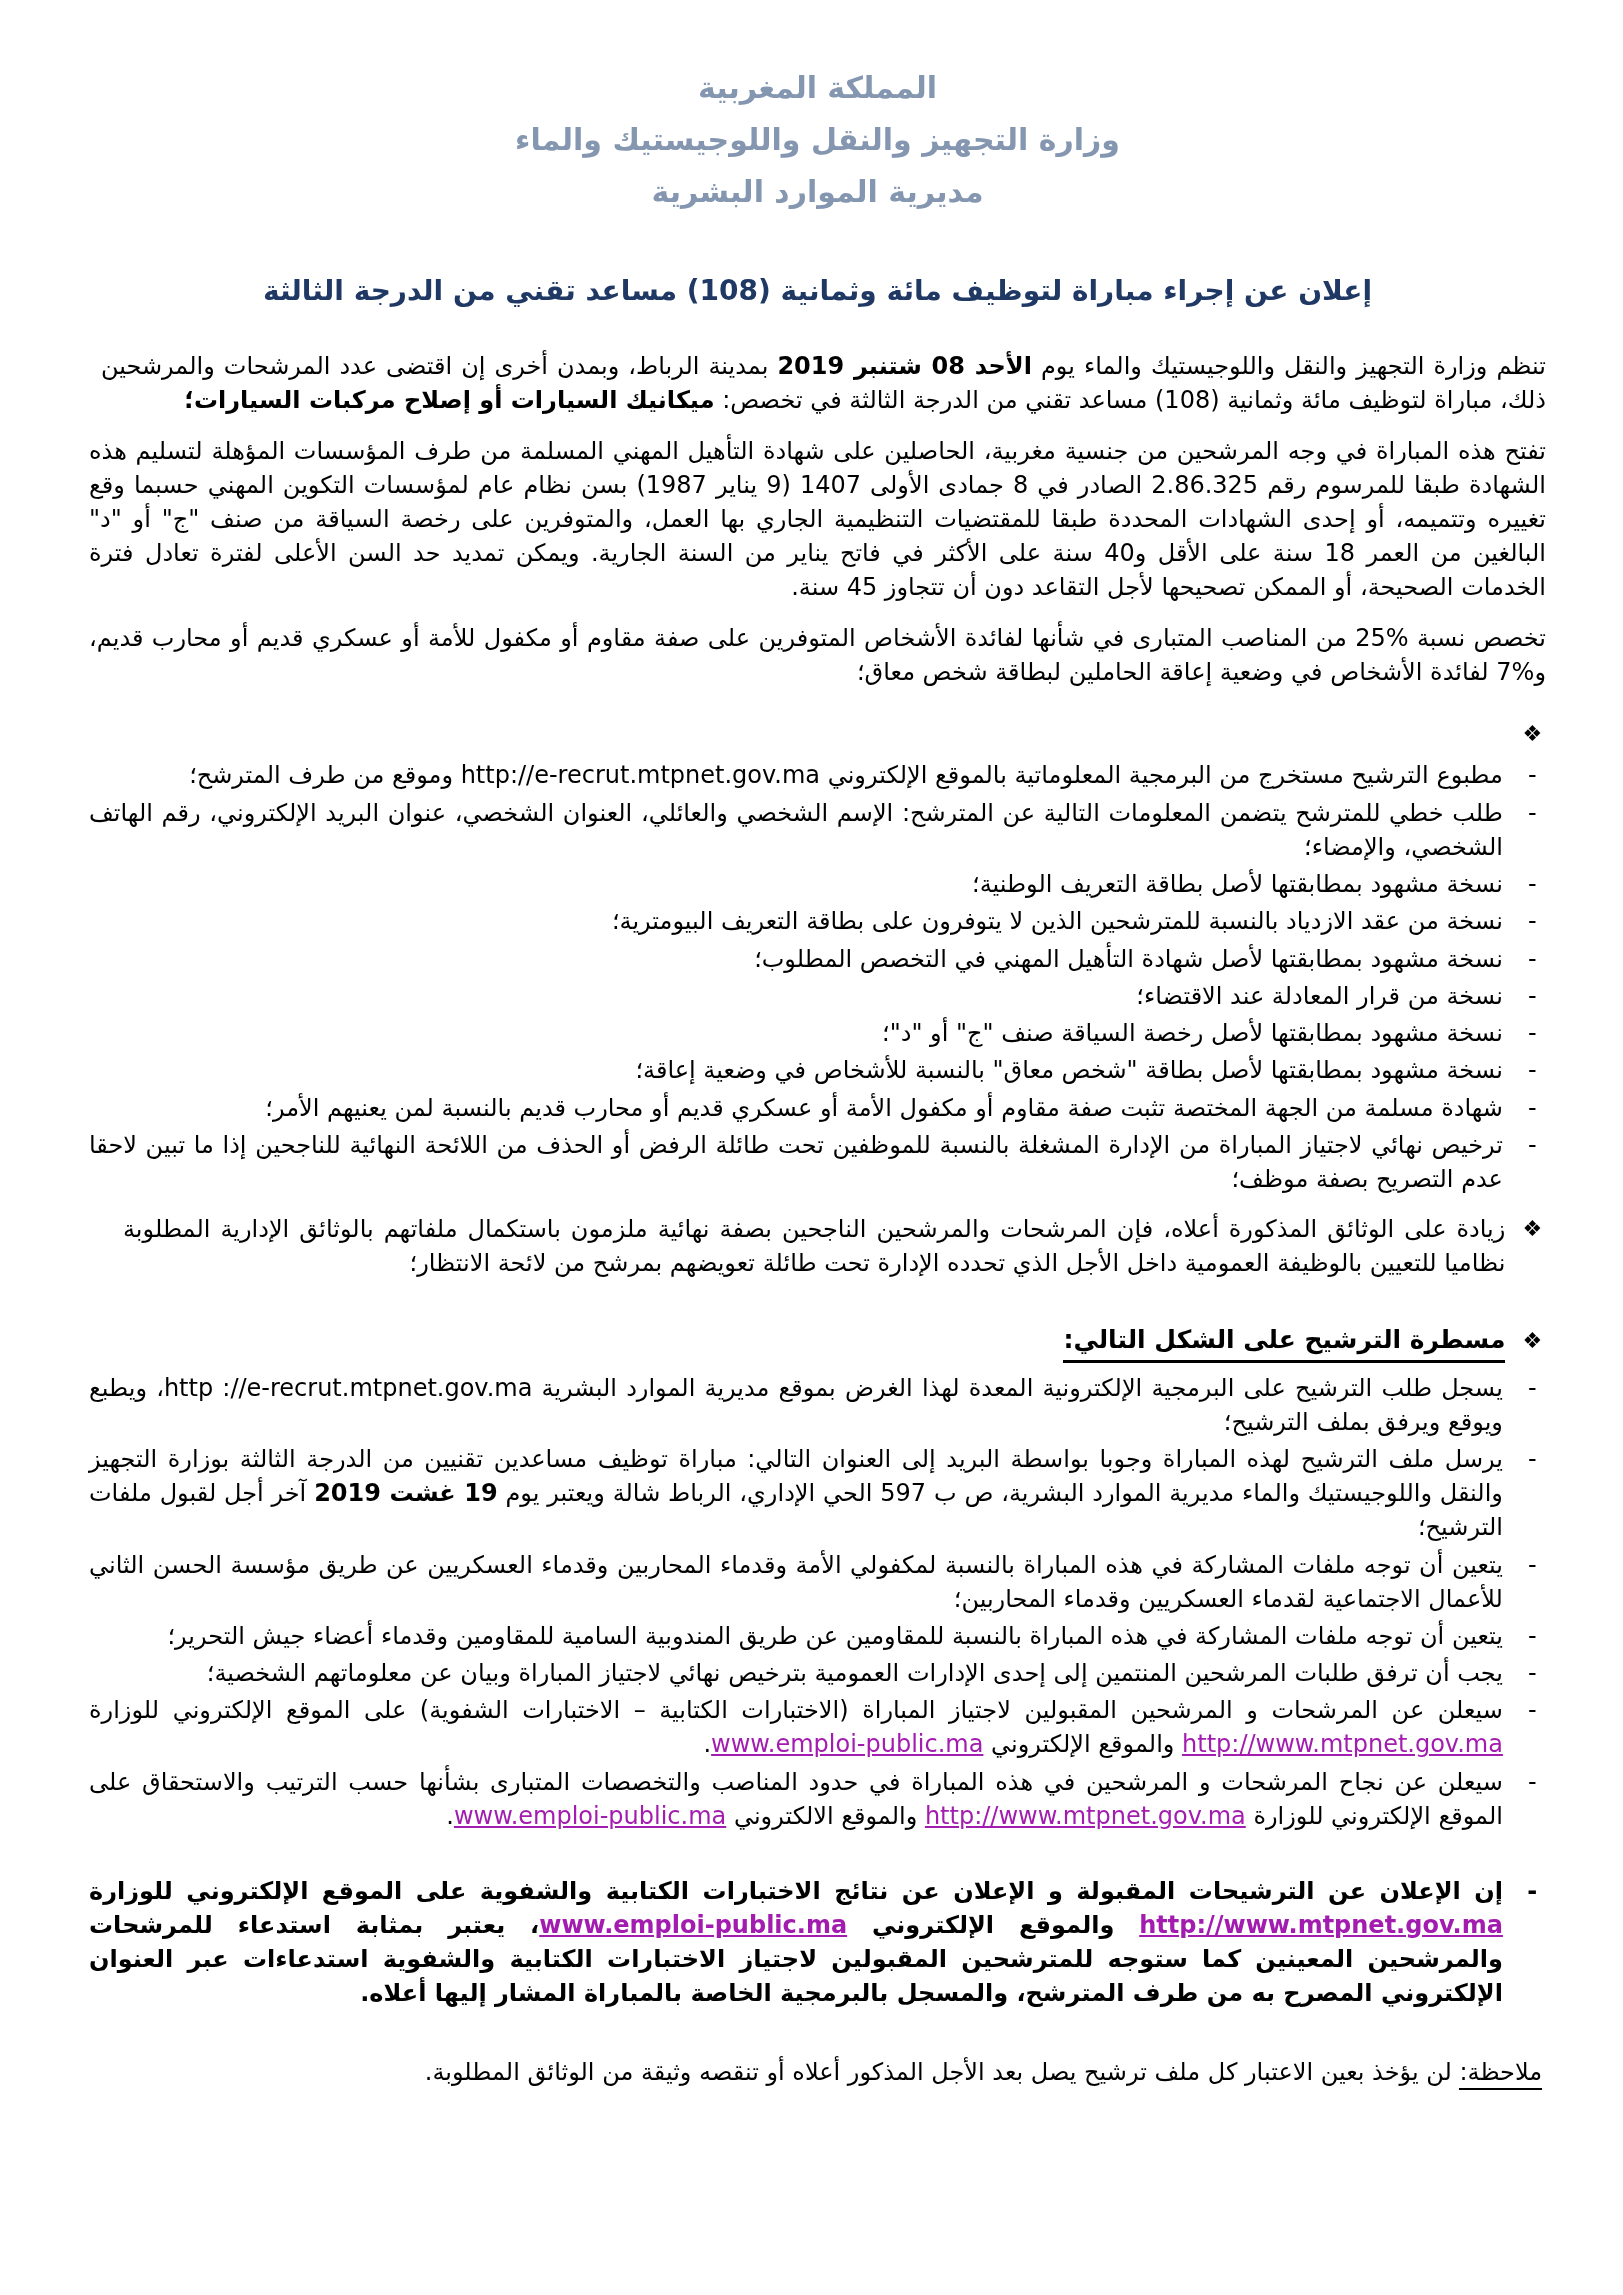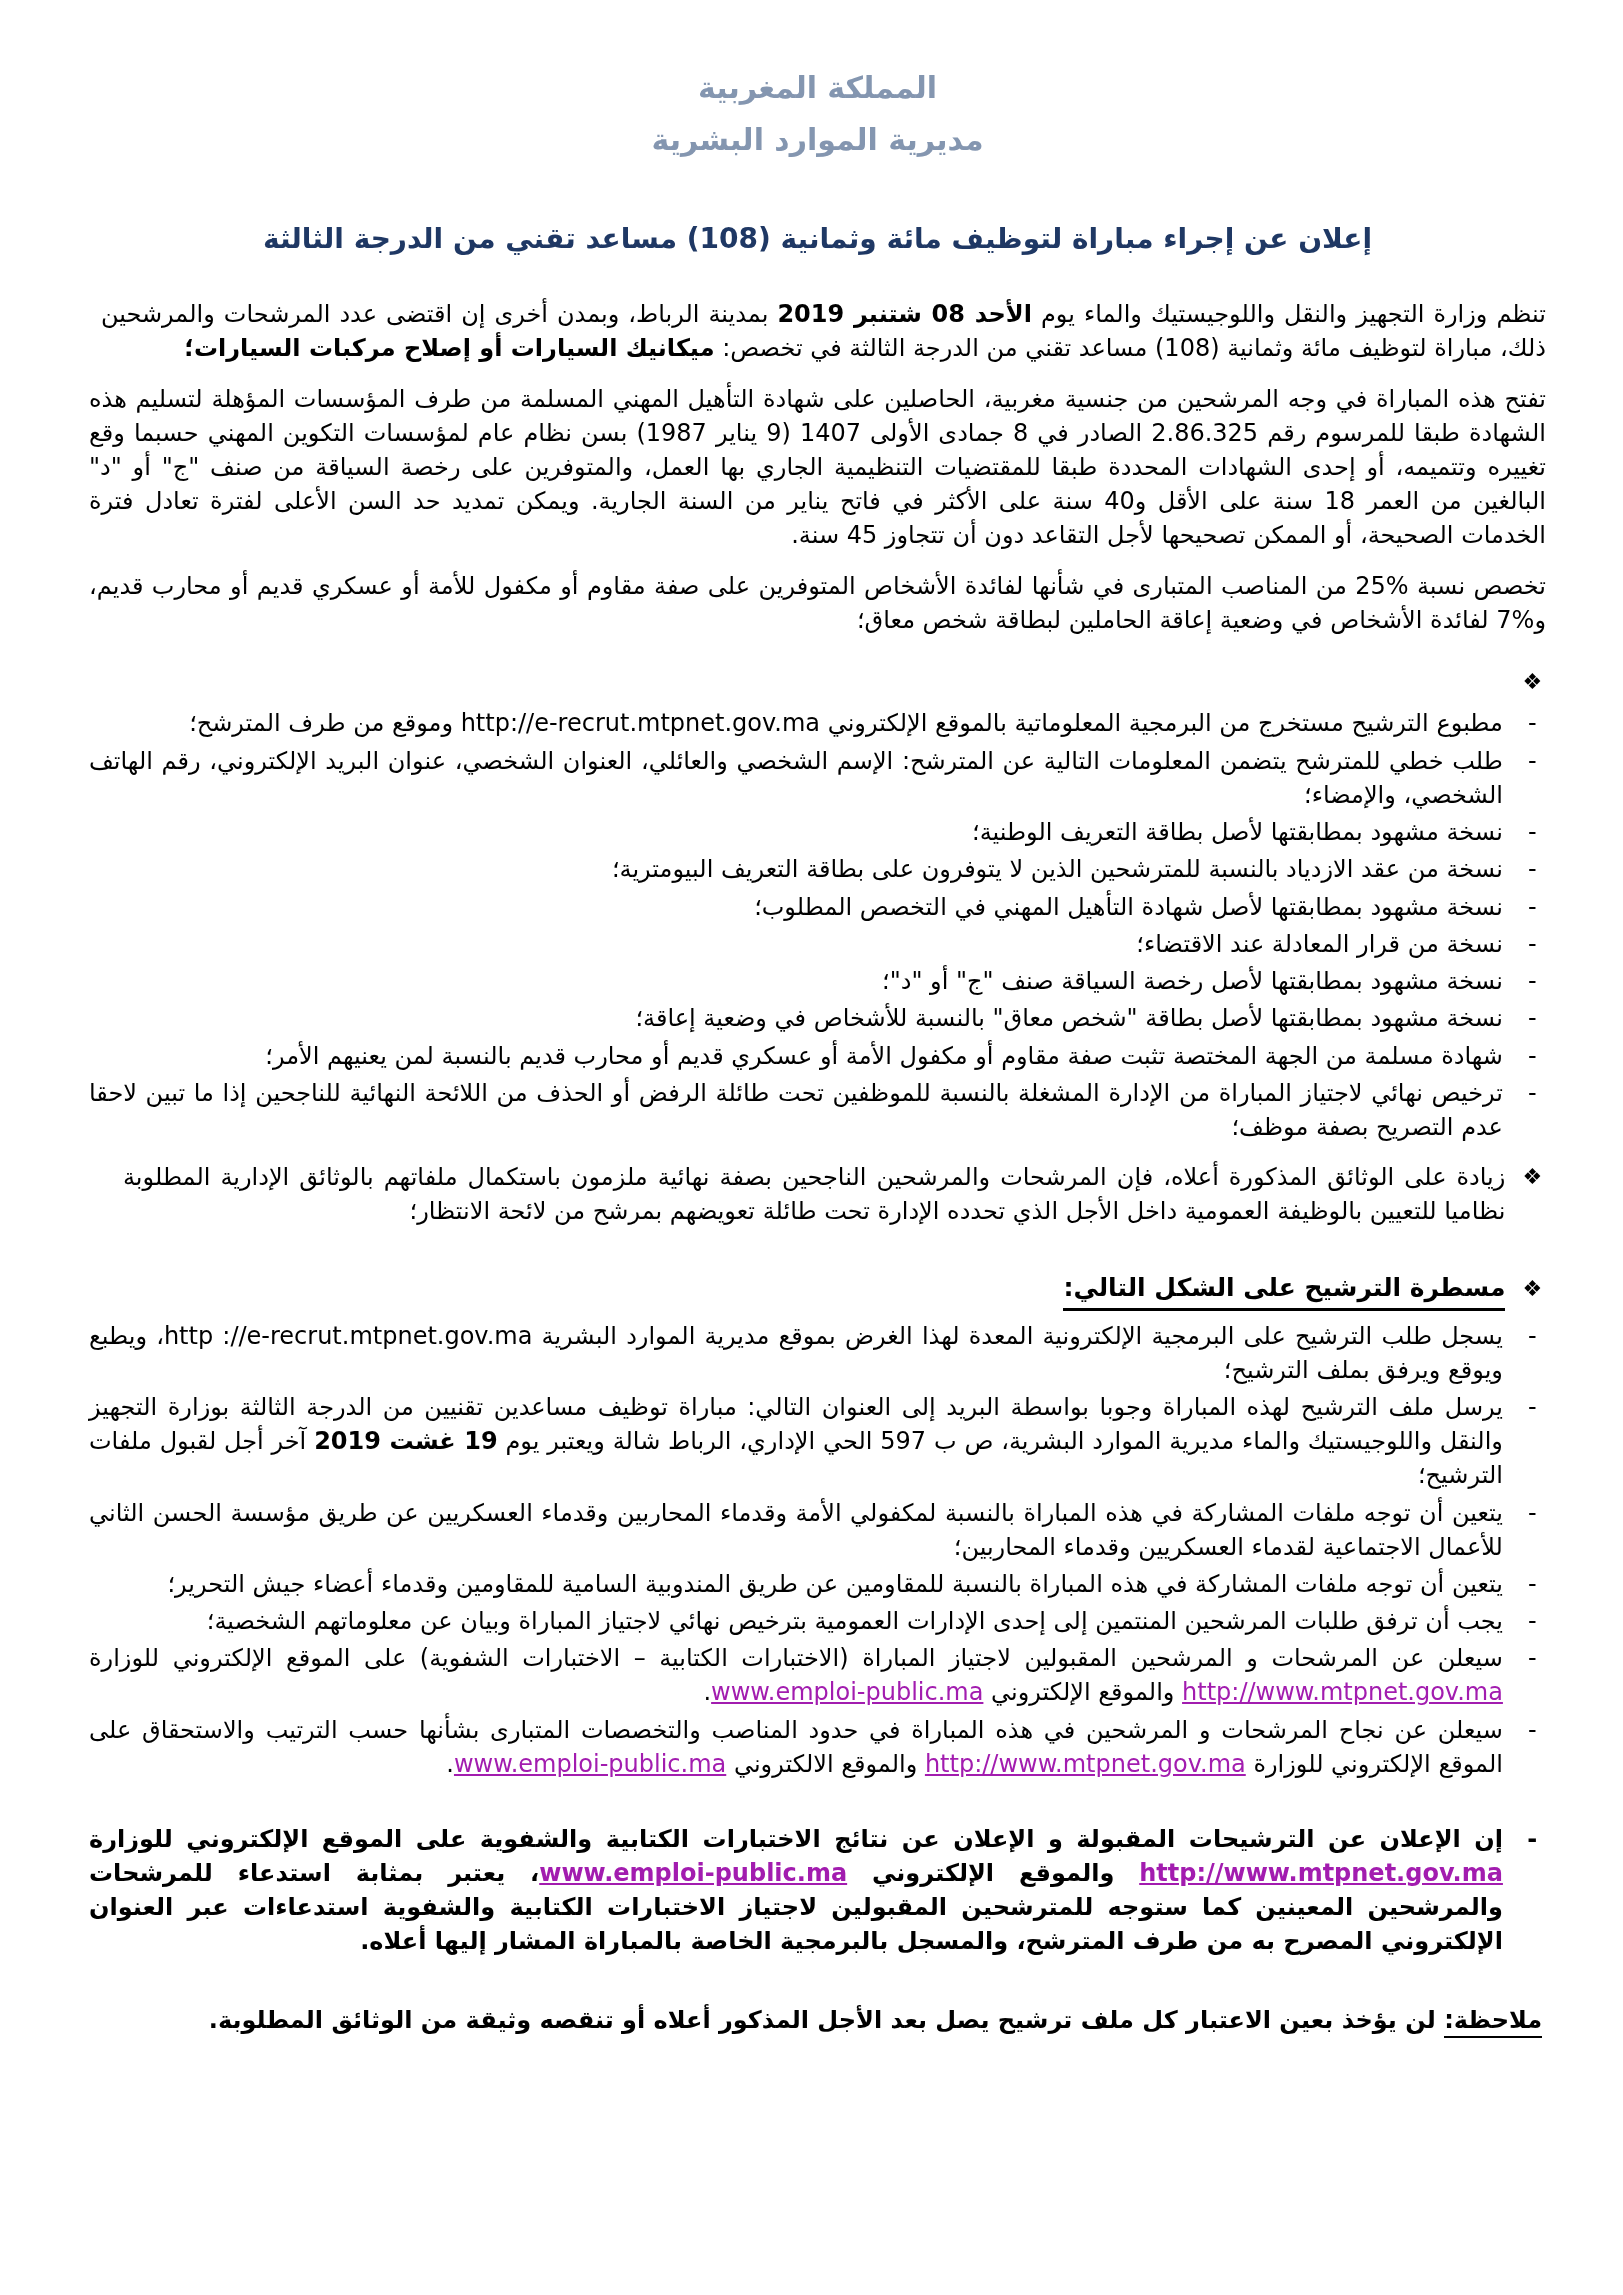--- a/index.html
+++ b/index.html
@@ -105,35 +105,36 @@
     margin-left: 34px;
   }
   
   .announcement { margin-top: 41px; font-weight: bold; }
   .announcement .dash { font-weight: bold; }
   
   .note {
     margin: 44px 3.9px 0 0;
     font-size: 24px;
     line-height: 37px;
-    font-weight: bold;
+    font-weight: normal;
     text-align: right;
   }
   .note-label {
     border-bottom: 2.6px solid #000;
     padding-bottom: 2px;
   }
 </style>
 </head>
 <body>
 
 <div class="page">
 
   <header class="doc-header">
     <div>المملكة المغربية</div>
+    <div>وزارة التجهيز والنقل واللوجيستيك والماء</div>
     <div>مديرية الموارد البشرية</div>
   </header>
 
   <h1 class="doc-title">إعلان عن إجراء مباراة لتوظيف مائة وثمانية (108) مساعد تقني من الدرجة الثالثة</h1>
 
   <p class="para first"><span>تنظم وزارة التجهيز والنقل واللوجيستيك والماء يوم </span><span class="b">الأحد 08 شتنبر 2019</span><span> بمدينة الرباط، وبمدن أخرى إن اقتضى عدد المرشحات والمرشحين ذلك، مباراة لتوظيف مائة وثمانية (108) مساعد تقني من الدرجة الثالثة في تخصص: </span><span class="b">ميكانيك السيارات أو إصلاح مركبات السيارات؛</span></p>
 
   <p class="para">تفتح هذه المباراة في وجه المرشحين من جنسية مغربية، الحاصلين على شهادة التأهيل المهني المسلمة من طرف المؤسسات المؤهلة لتسليم هذه الشهادة طبقا للمرسوم رقم 2.86.325 الصادر في 8 جمادى الأولى 1407 (9 يناير 1987) بسن نظام عام لمؤسسات التكوين المهني حسبما وقع تغييره وتتميمه، أو إحدى الشهادات المحددة طبقا للمقتضيات التنظيمية الجاري بها العمل، والمتوفرين على رخصة السياقة من صنف "ج" أو "د" البالغين من العمر 18 سنة على الأقل و40 سنة على الأكثر في فاتح يناير من السنة الجارية. ويمكن تمديد حد السن الأعلى لفترة تعادل فترة الخدمات الصحيحة، أو الممكن تصحيحها لأجل التقاعد دون أن تتجاوز 45 سنة.</p>
 
   <p class="para">تخصص نسبة %25 من المناصب المتبارى في شأنها لفائدة الأشخاص المتوفرين على صفة مقاوم أو مكفول للأمة أو عسكري قديم أو محارب قديم، و%7 لفائدة الأشخاص في وضعية إعاقة الحاملين لبطاقة شخص معاق؛</p>

